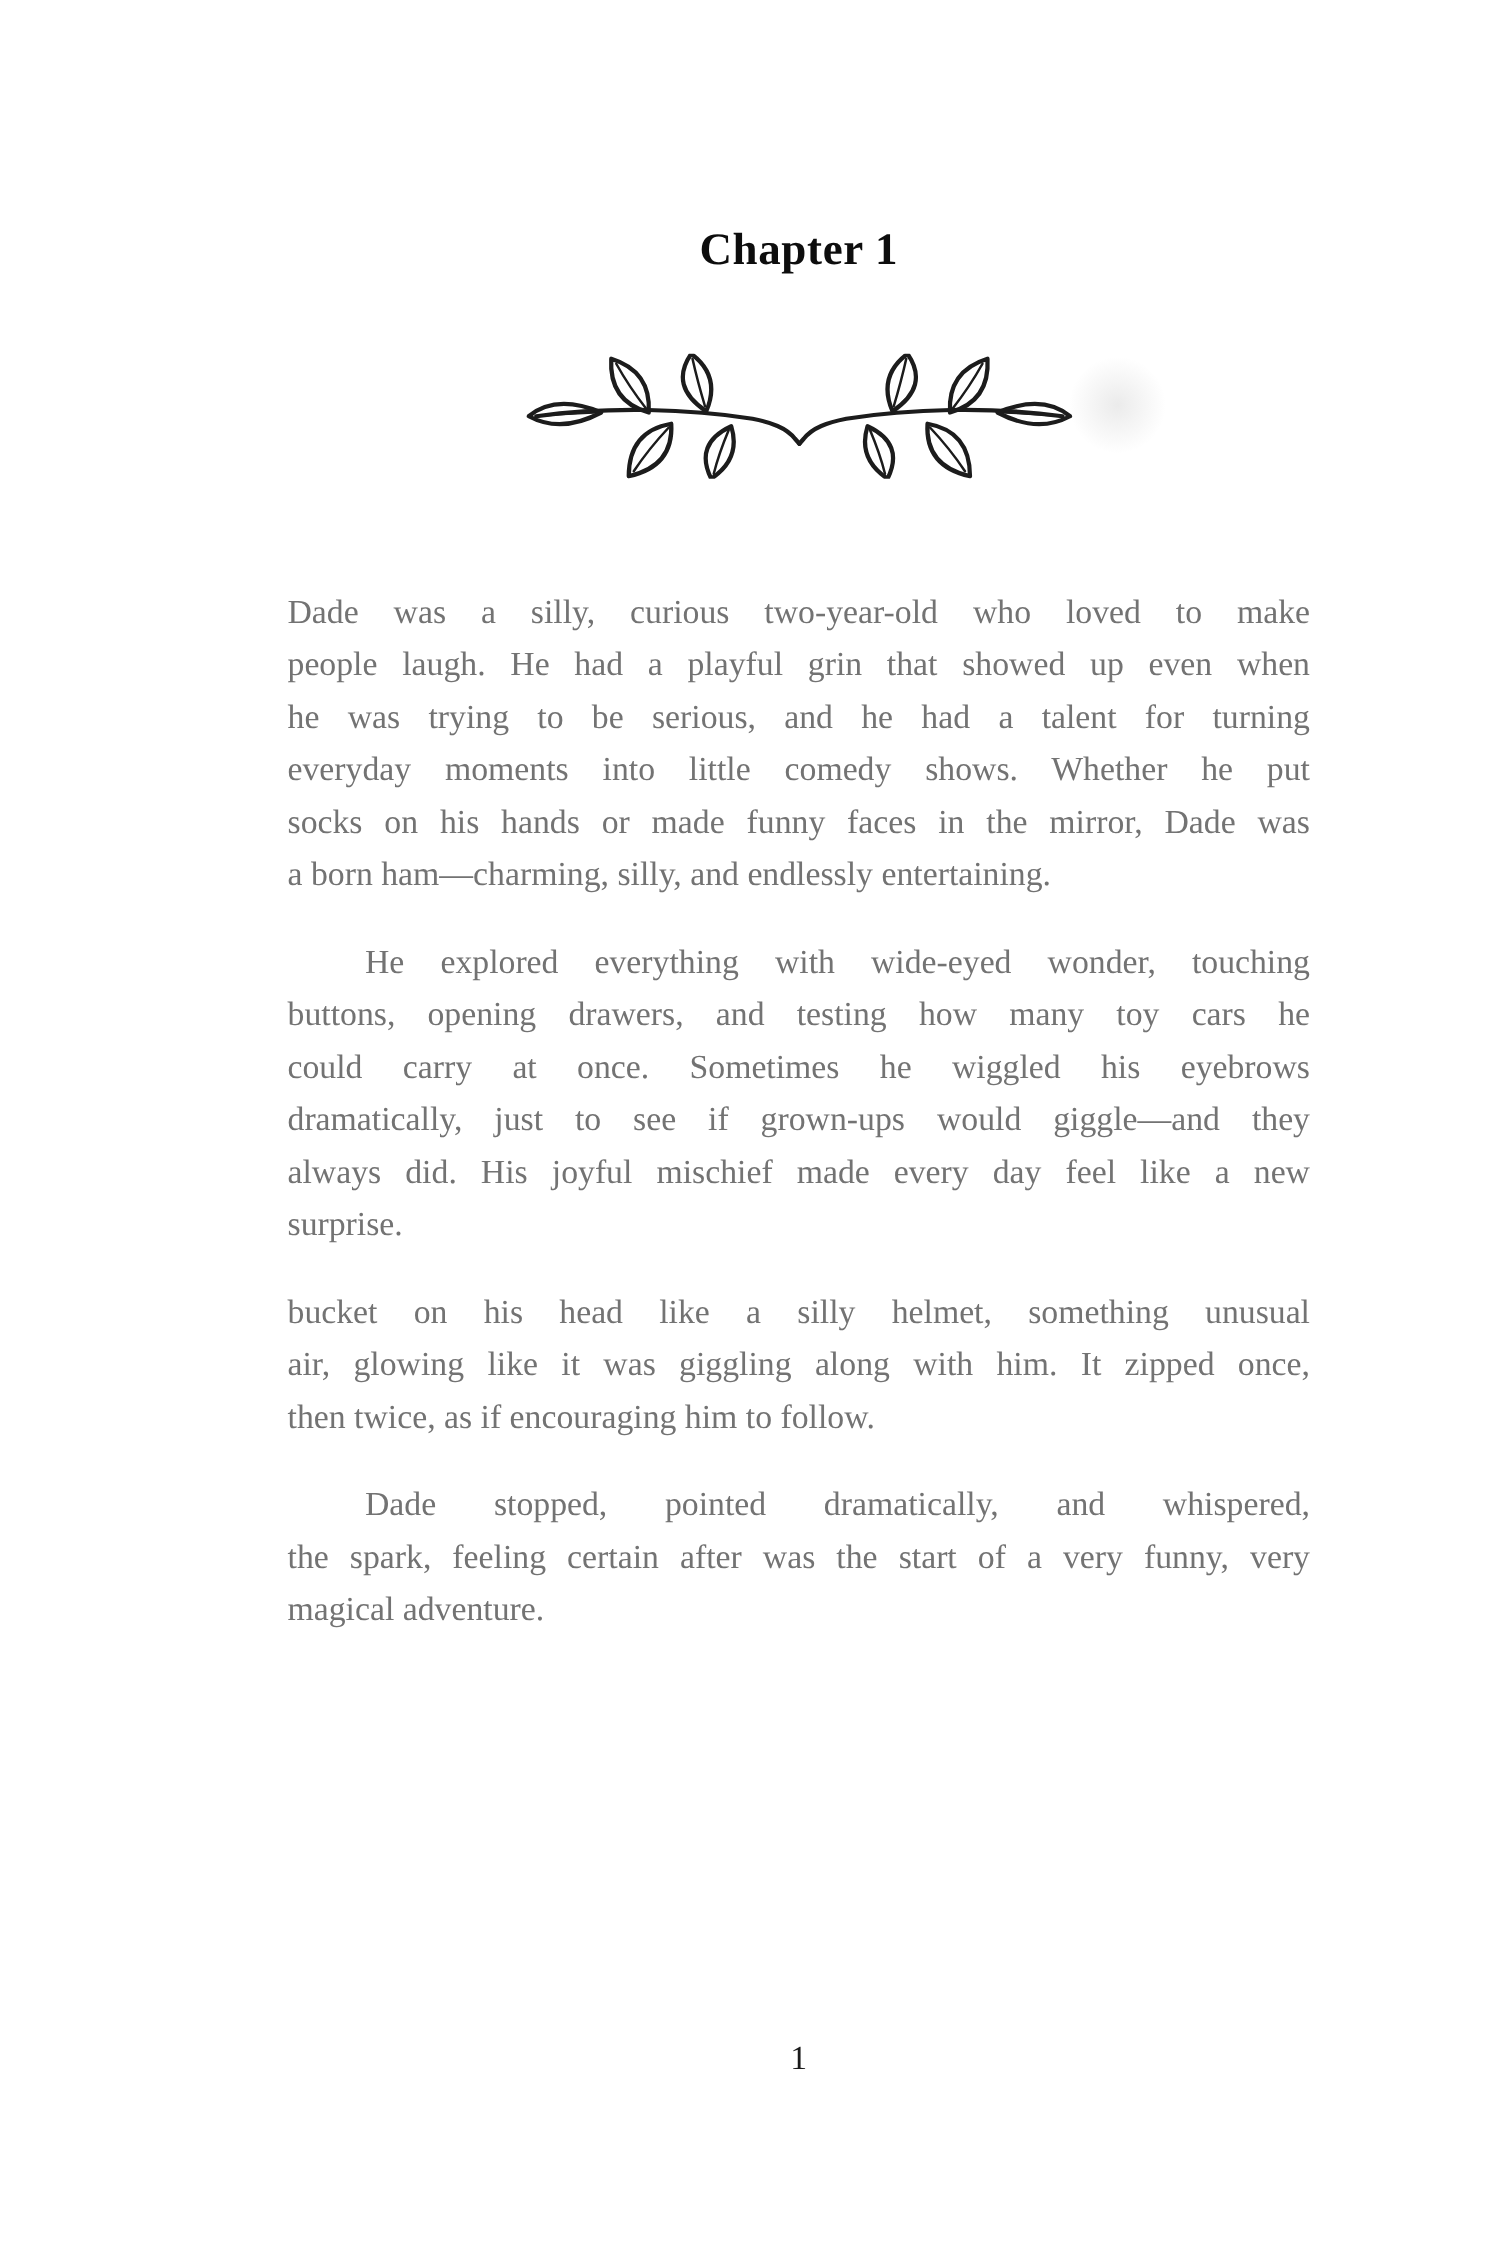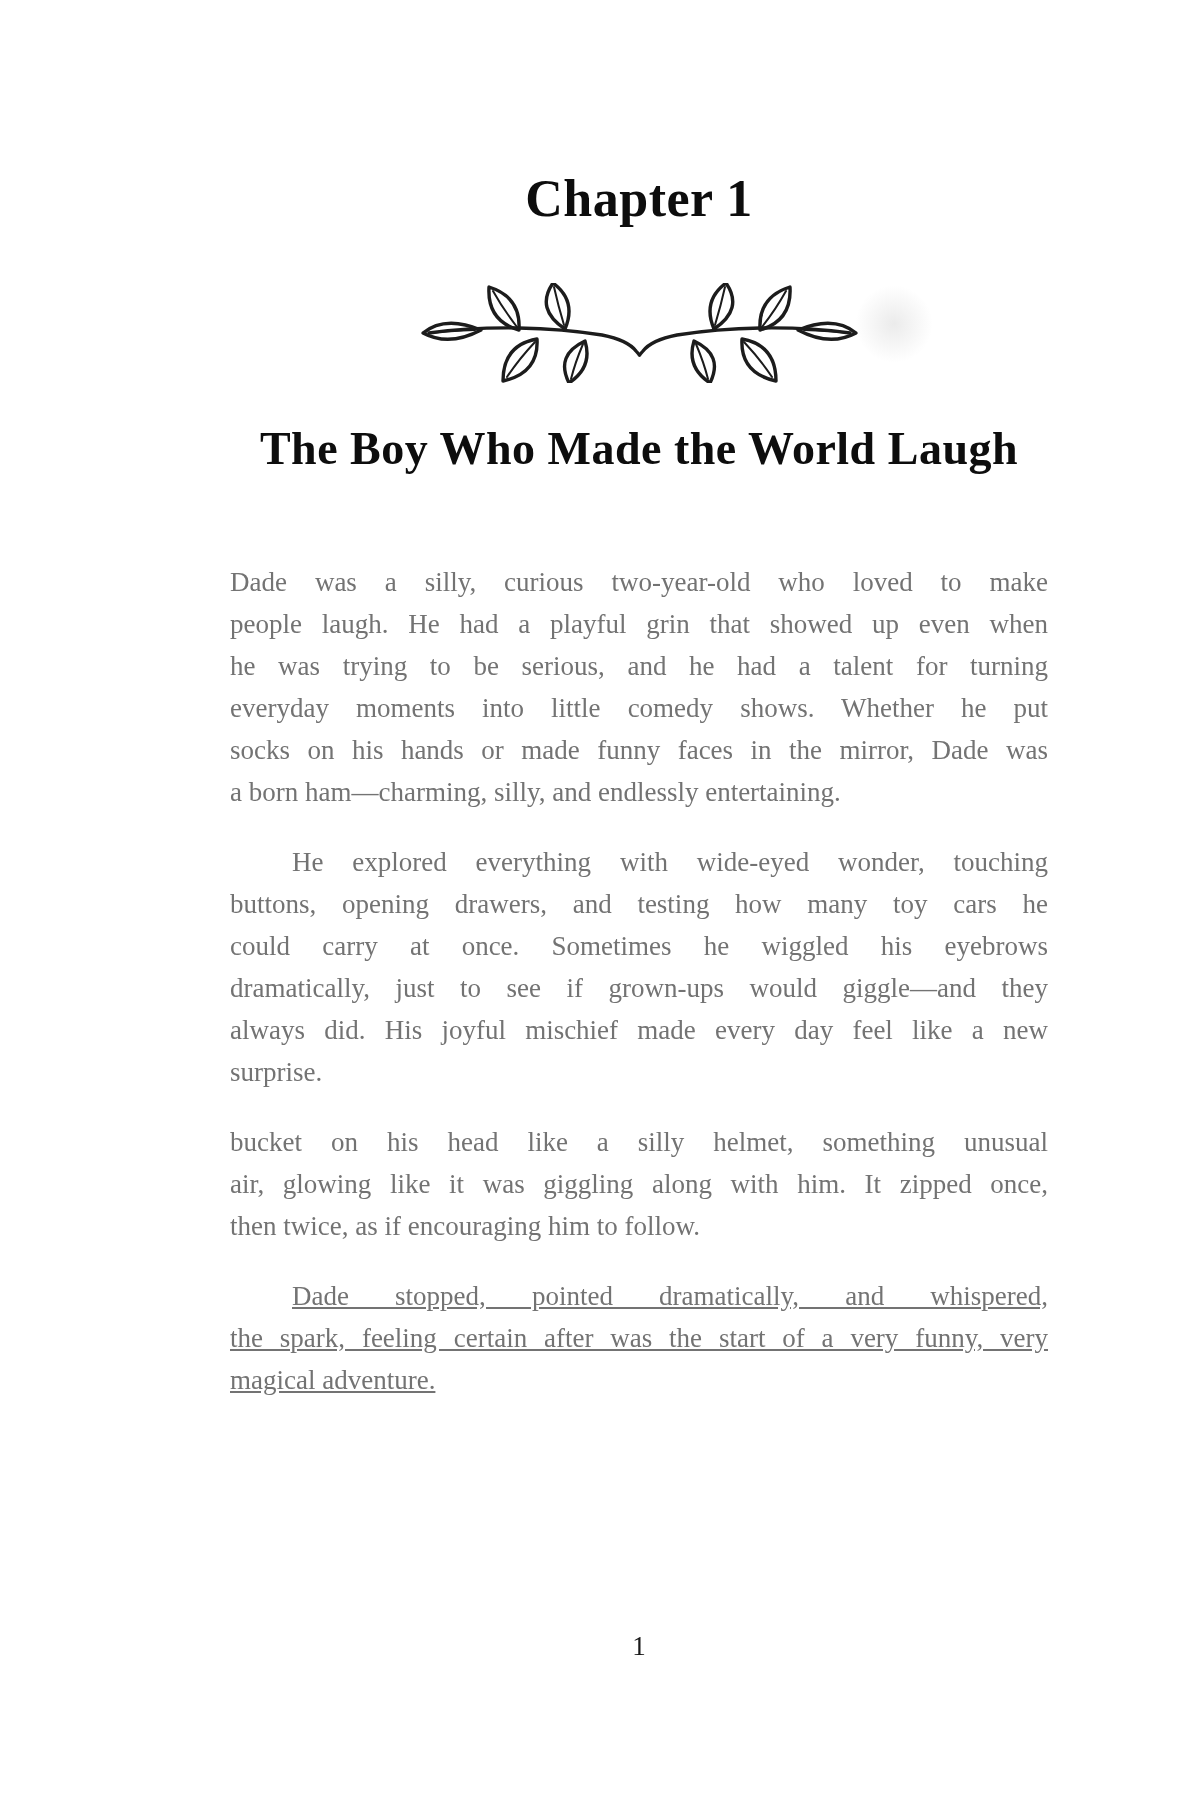--- a/index.html
+++ b/index.html
@@ -17,21 +17,21 @@
     overflow: hidden;
   }
   .content {
     position: absolute;
     left: 230px;
     top: 0;
     width: 818px;
   }
   .chapter {
     margin: 173px 0 0 0;
-    font-size: 52px;
+    font-size: 36px;
     line-height: 52px;
     font-weight: bold;
     text-align: center;
     color: #0d0d0d;
     letter-spacing: 0.5px;
   }
   .ornament {
     margin: 58px auto 0 auto;
     width: 445px;
     height: 100px;
@@ -47,21 +47,21 @@
   }
   .body-text {
     margin-top: 85px;
     font-size: 27px;
     line-height: 42px;
     color: #737373;
   }
   .para {
     margin: 0 0 28px 0;
   }
-  .para:last-child { margin-bottom: 12px; text-decoration: underline; }
+  .para:last-child { margin-bottom: 12px; }
   .line {
     text-align: justify;
     text-align-last: justify;
   }
   .line.last {
     text-align-last: left;
   }
   .line.indent {
     text-indent: 62px;
   }
@@ -129,21 +129,20 @@
         <path class="vein" d="M 345 44 Q 359 26 369 8"></path>
         <path class="stroke" d="M 297 46 Q 327 26 309 0 Q 285 18 297 46 Z"></path>
         <path class="vein" d="M 298 42 Q 304 22 308 4"></path>
         <path class="stroke" d="M 325 56 Q 359 62 359 98 Q 323 90 325 56 Z"></path>
         <path class="vein" d="M 327 59 Q 343 76 355 94"></path>
         <path class="stroke" d="M 277 58 Q 307 72 293 100 Q 269 84 277 58 Z"></path>
         <path class="vein" d="M 279 61 Q 287 80 291 96"></path>
       </svg>
     </div>
 
-    <h1 class="title">The Boy Who Made the World Laugh</h1>
 
     <div class="body-text" id="paragraphs">
         <div class="para">
           <div class="line">Dade was a silly, curious two-year-old who loved to make</div>
           <div class="line">people laugh. He had a playful grin that showed up even when</div>
           <div class="line">he was trying to be serious, and he had a talent for turning</div>
           <div class="line">everyday moments into little comedy shows. Whether he put</div>
           <div class="line">socks on his hands or made funny faces in the mirror, Dade was</div>
           <div class="line last">a born ham—charming, silly, and endlessly entertaining.</div>
         </div>

